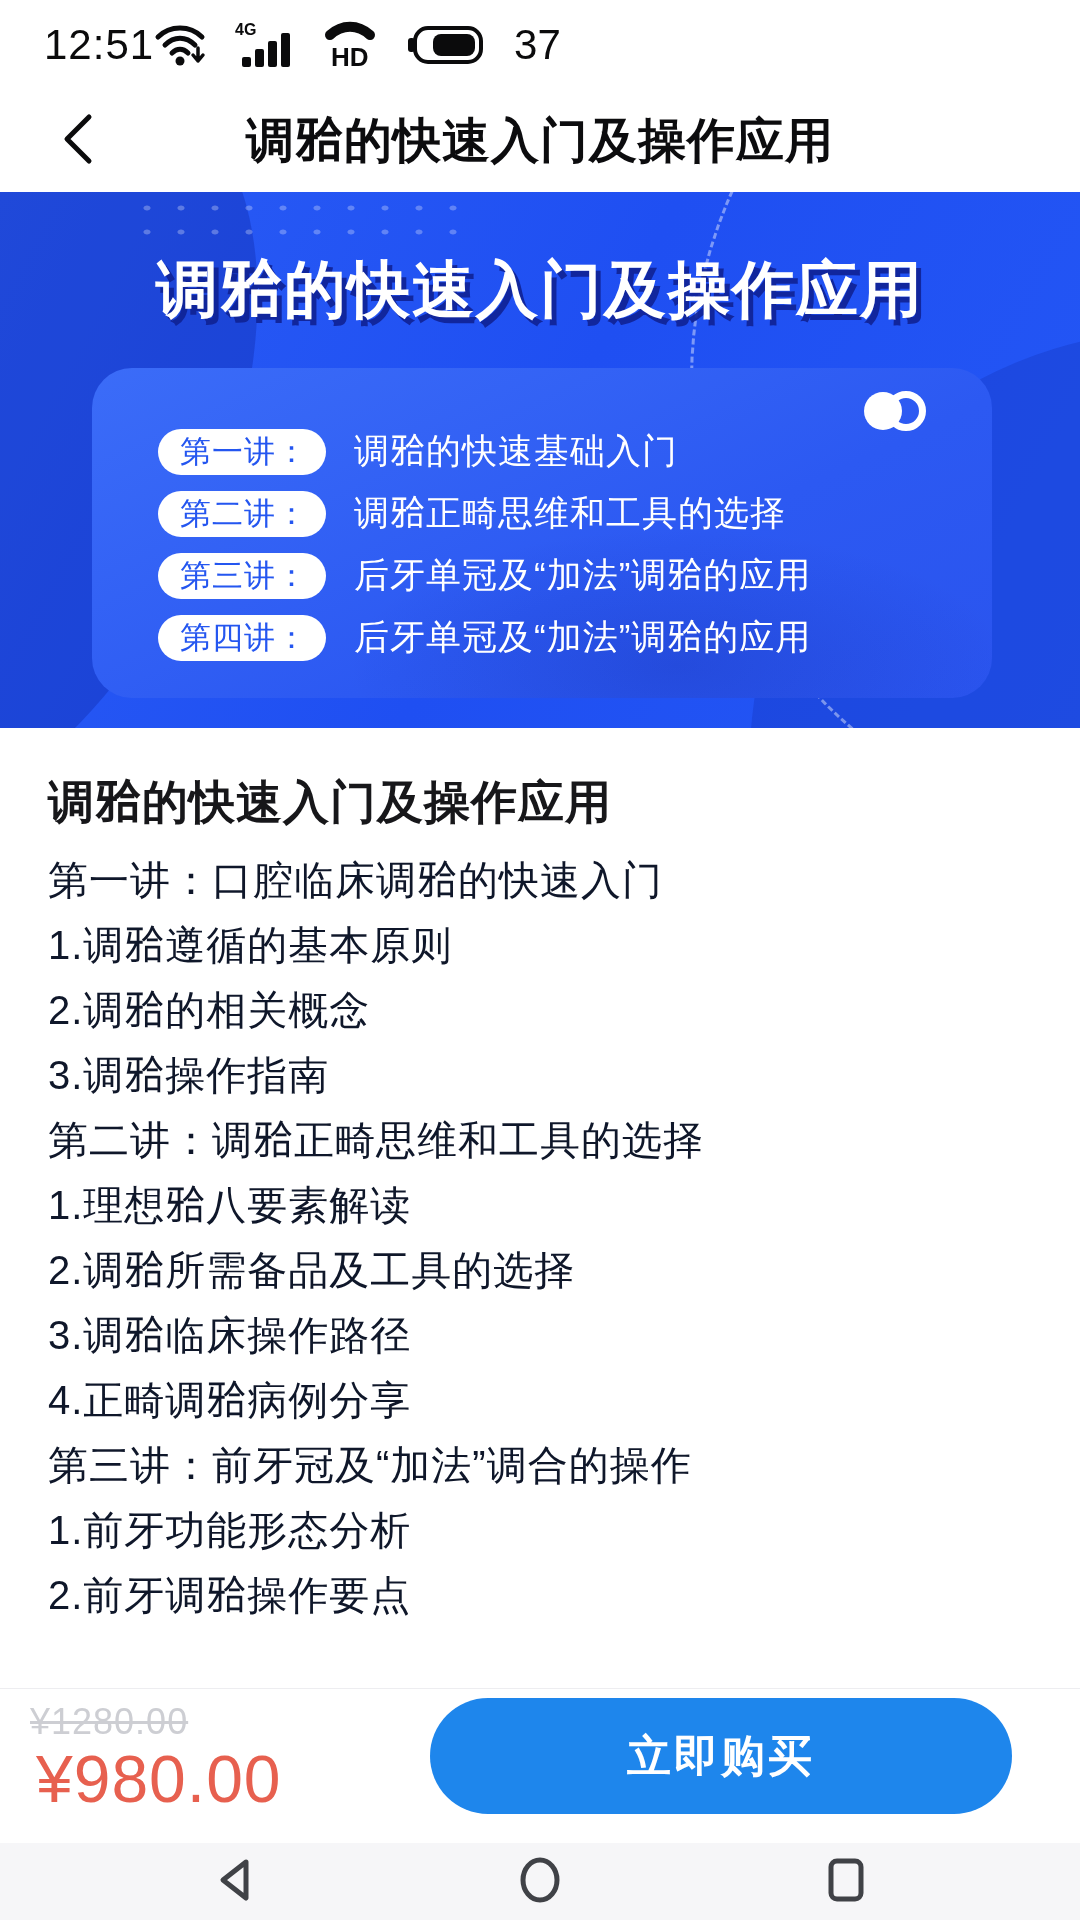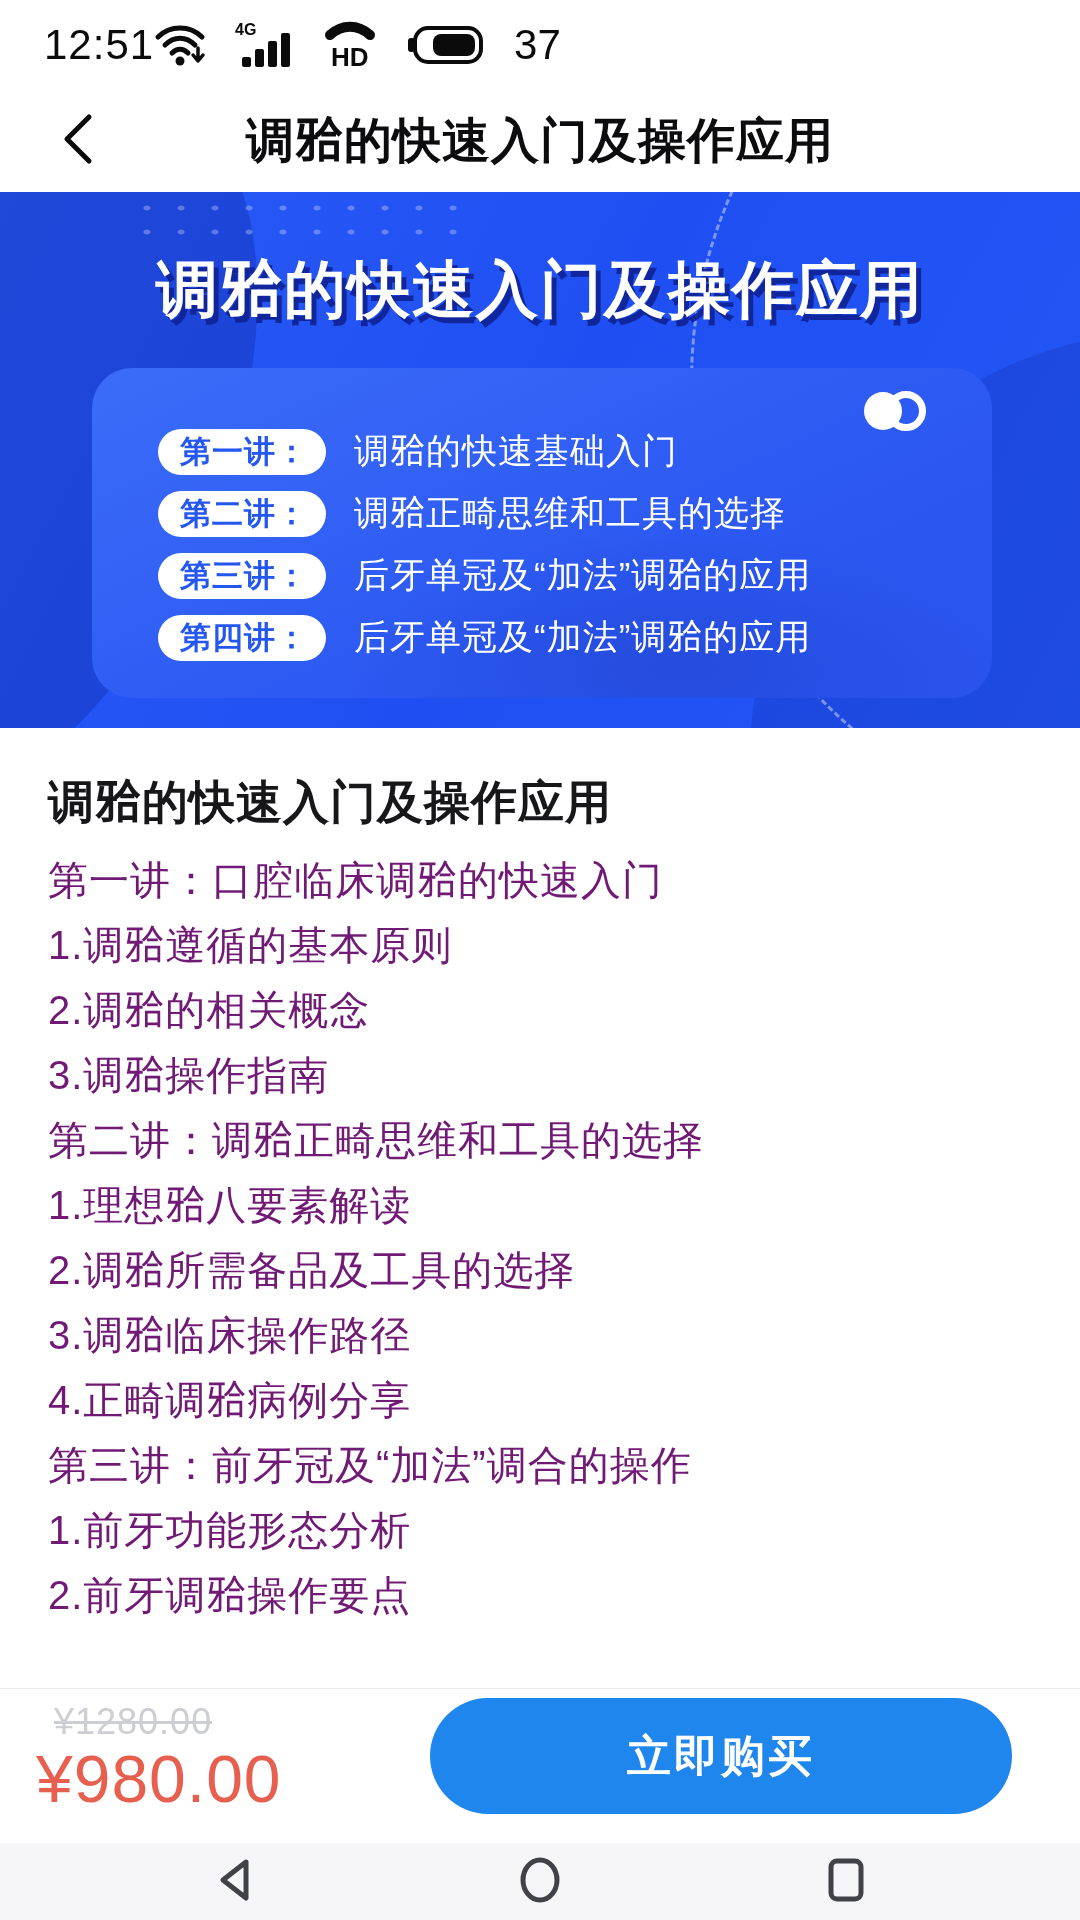--- a/index.html
+++ b/index.html
@@ -80,38 +80,38 @@
   .card-toggle .ring{
     width:26px;height:26px;border:7px solid #ffffff;border-radius:50%;
     margin-left:-16px;position:relative;z-index:1;
   }
   .lecture-rows{
     position:absolute;left:66px;top:60px;z-index:3;display:flex;flex-direction:column;gap:15px;
   }
   .lecture-row{display:flex;align-items:center;}
   .lecture-pill{
     height:46px;border-radius:23px;background:#ffffff;color:#2456f0;
-    font-size:31px;font-weight:700;display:flex;align-items:center;
+    font-size:31px;font-weight:400;display:flex;align-items:center;
     padding:0 18px 0 22px;letter-spacing:1px;
   }
   .lecture-text{font-size:35px;color:#ffffff;margin-left:28px;letter-spacing:1px;}
   
   .content{position:absolute;left:0;top:728px;width:1080px;height:960px;background:#fff;}
   .course-heading{
     margin:44px 0 14px 48px;font-size:46px;font-weight:700;color:#17171a;letter-spacing:1px;
   }
   .outline{margin-left:48px;}
-  .outline-line{font-size:40px;line-height:65px;color:#701a75;letter-spacing:1px;}
+  .outline-line{font-size:40px;line-height:65px;color:#0f172a;letter-spacing:1px;}
   
   .purchase-bar{
     position:absolute;left:0;top:1688px;width:1080px;height:155px;background:#ffffff;
     border-top:1px solid #ededf0;box-sizing:border-box;
   }
   .old-price{
-    position:absolute;left:54px;top:12px;font-size:36px;color:#cdced3;
+    position:absolute;left:30px;top:12px;font-size:36px;color:#cdced3;
     text-decoration:line-through;letter-spacing:1px;
   }
   .new-price{
     position:absolute;left:36px;top:52px;font-size:66px;font-weight:400;color:#e7604f;
     letter-spacing:1px;
   }
   .buy-btn{
     position:absolute;left:430px;top:9px;width:582px;height:116px;border:none;
     border-radius:58px;background:#1e86ec;color:#ffffff;font-size:44px;font-weight:700;
     letter-spacing:3px;display:flex;align-items:center;justify-content:center;cursor:pointer;

